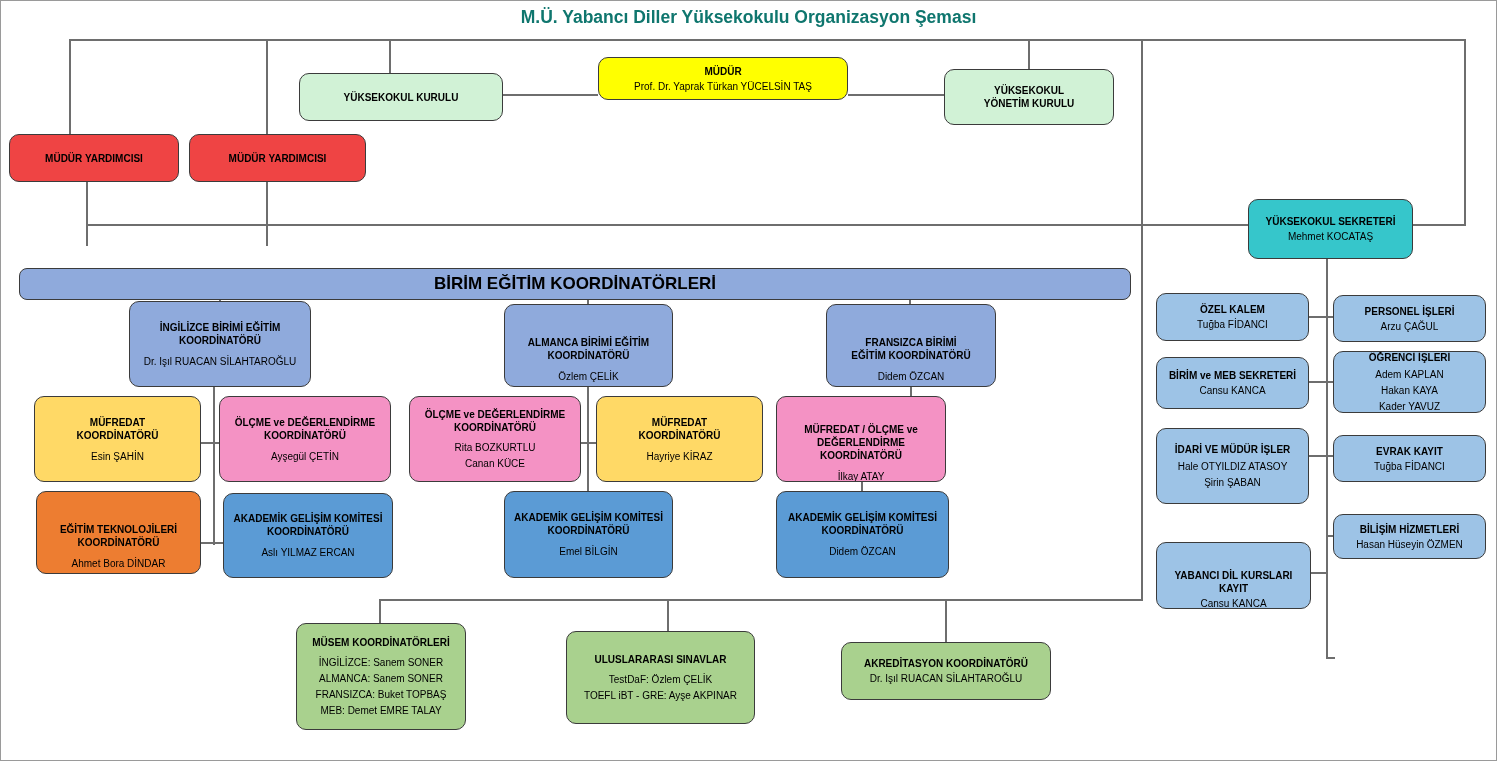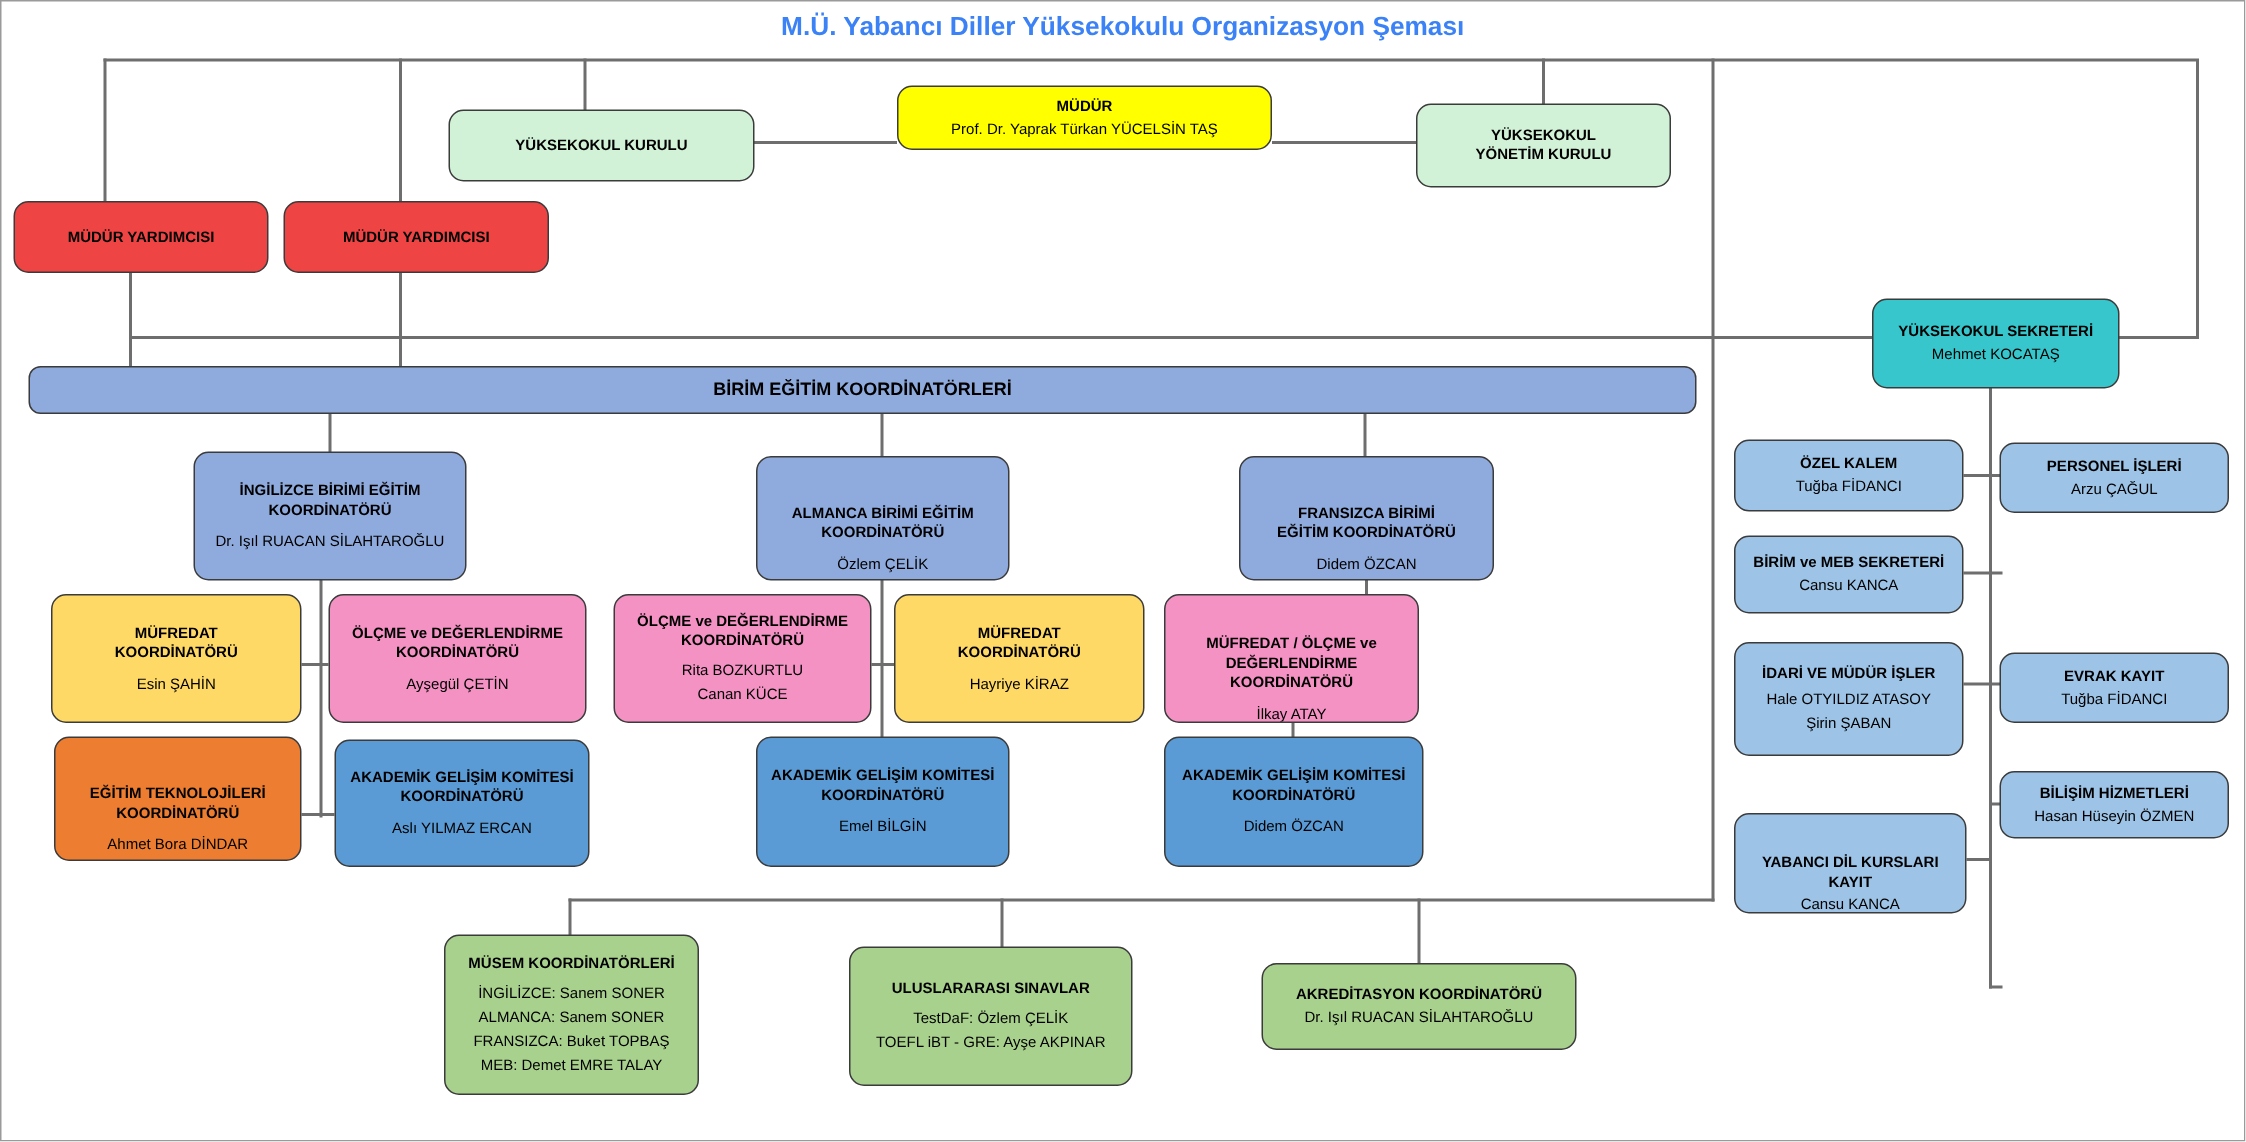--- a/index.html
+++ b/index.html
@@ -1,30 +1,30 @@
 <!DOCTYPE html>
 <html><head>
 <meta charset="utf-8">
 <style>
   html,body{margin:0;padding:0;background:#fff;font-family:"Liberation Sans",sans-serif;}
   #canvas{position:relative;width:1497px;height:761px;background:#ffffff;border:1px solid #9a9a9a;box-sizing:border-box;overflow:hidden;}
-  .title{position:absolute;top:6px;left:0;width:100%;text-align:center;font-size:17.5px;font-weight:bold;color:#3b82f6;}
+  .title{position:absolute;top:6px;left:0;width:100%;text-align:center;font-size:17.5px;font-weight:bold;color:#0f766e;}
   .line{position:absolute;background:#6e6e6e;}
   .box{position:absolute;border:1.5px solid #3b3b3b;border-radius:10px;display:flex;flex-direction:column;
        align-items:center;justify-content:center;text-align:center;font-size:10px;line-height:1.3;
        color:#000;padding:2px 4px;box-sizing:border-box;overflow:hidden;}
   .bt{font-weight:bold;}
   .bn{margin-top:8px;}
   .g2 .bn{margin-top:2px;}
   .bl{margin-top:4px;}
   .bl div{margin-top:3px;}
   .tw90{max-width:92px;}
   .tw110{max-width:112px;}
   .tw120{max-width:126px;margin-top:27px;}
-  .band{border-radius:8px;font-size:12px;}
+  .band{border-radius:8px;font-size:17px;margin-top:24px;}
   .yellow{background:#FFFF00;}
   .greenlt{background:#D1F2D6;}
   .peach{background:#ef4444;}
   .peri{background:#8FAADC;}
   .gold{background:#FFD966;}
   .pink{background:#F492C4;}
   .orange{background:#ED7D31;}
   .blue{background:#5B9BD5;}
   .teal{background:#36C6CB;}
   .lblue{background:#9DC3E6;}
@@ -176,20 +176,28 @@
     <div class="bn">Tuğba FİDANCI</div>
   </div>
   <div class="box lblue g2" style="left:1332px;top:294px;width:153px;height:47px">
     <div class="bt">PERSONEL İŞLERİ</div>
     <div class="bn">Arzu ÇAĞUL</div>
   </div>
   <div class="box lblue g2" style="left:1155px;top:356px;width:153px;height:52px">
     <div class="bt">BİRİM ve MEB SEKRETERİ</div>
     <div class="bn">Cansu KANCA</div>
   </div>
+  <div class="box lblue g2" style="left:1332px;top:350px;width:153px;height:62px">
+    <div class="bt">ÖĞRENCİ İŞLERİ</div>
+    <div class="bl" style="margin-top:1px">
+        <div>Adem KAPLAN</div>
+        <div>Hakan KAYA</div>
+        <div>Kader YAVUZ</div>
+      </div>
+  </div>
   <div class="box lblue g2" style="left:1155px;top:427px;width:153px;height:76px">
     <div class="bt">İDARİ VE MÜDÜR İŞLER</div>
     <div class="bl" style="margin-top:1px">
         <div>Hale OTYILDIZ ATASOY</div>
         <div>Şirin ŞABAN</div>
       </div>
   </div>
   <div class="box lblue g2" style="left:1332px;top:434px;width:153px;height:47px">
     <div class="bt">EVRAK KAYIT</div>
     <div class="bn">Tuğba FİDANCI</div>

